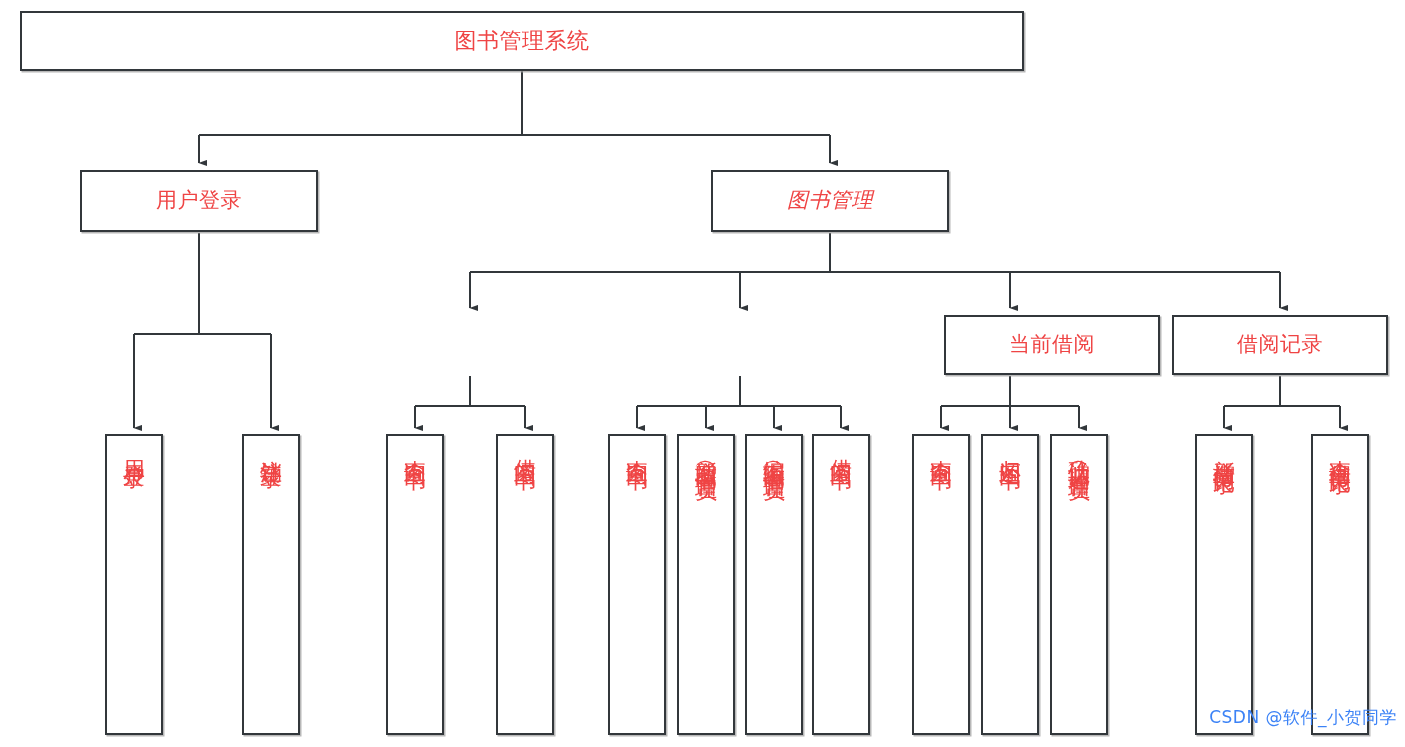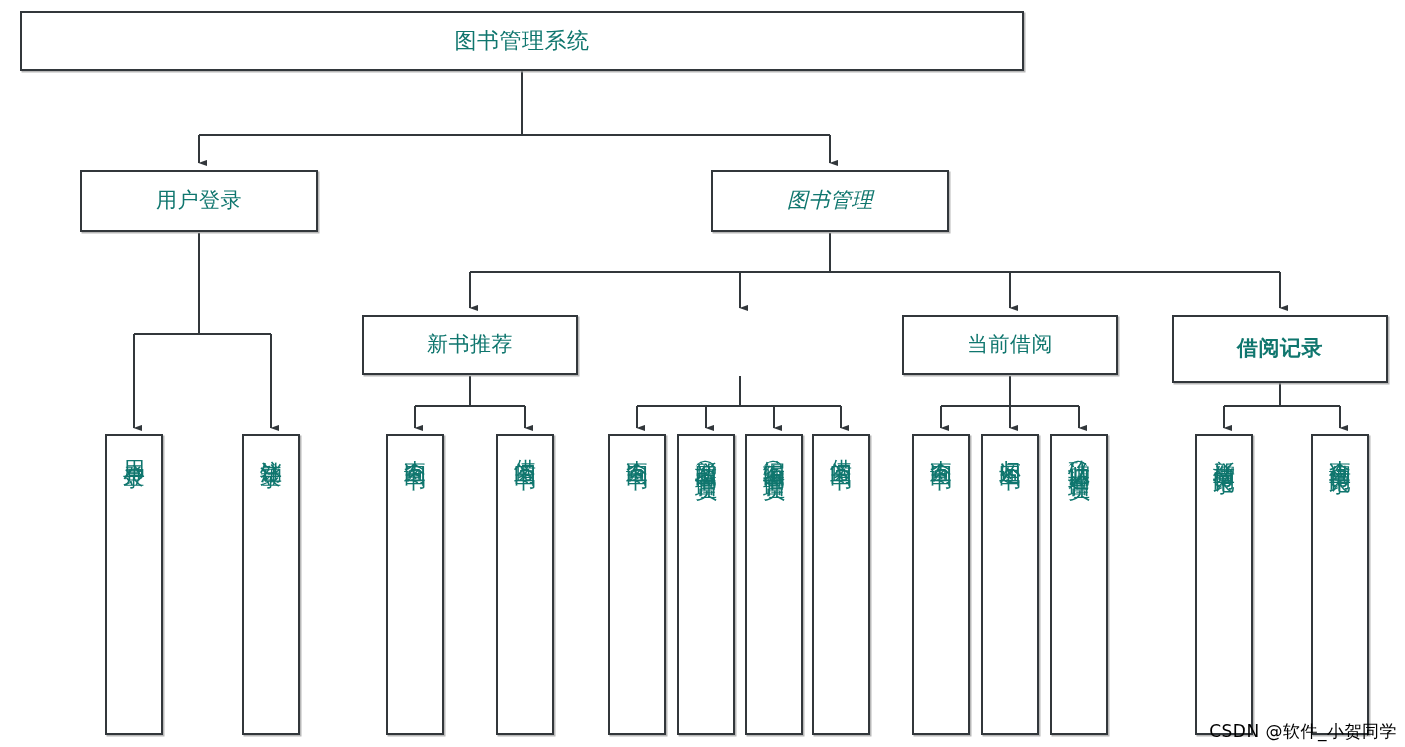--- a/index.html
+++ b/index.html
@@ -33,21 +33,21 @@
     position: absolute;
     box-sizing: border-box;
     background: #ffffff;
     border: 2px solid #32373b;
     display: flex;
     align-items: center;
     justify-content: center;
     box-shadow: 1.5px 1.5px 0 0 rgba(160,160,160,0.75);
   }
   .node-label {
-    color: #0f766e;
+    color: #ef4444;
     letter-spacing: 0.5px;
     white-space: nowrap;
   }
   
   .node.horiz .node-label {
     font-size: 21px;
     line-height: 1.1;
   }
   .node.root .node-label {
     font-size: 22px;
@@ -63,23 +63,23 @@
     text-orientation: upright;
     font-size: 22px;
     line-height: 1.18;
     letter-spacing: 3px;
     white-space: nowrap;
     transform: none;
   }
   .watermark {
     position: absolute;
     right: 8px;
-    bottom: 4px;
+    bottom: 18px;
     font-size: 17px;
-    color: #000000;
+    color: #3b82f6;
     letter-spacing: 0.5px;
     white-space: nowrap;
     user-select: none;
   }
 </style>
 </head>
 <body>
 
 <div id="diagram-root">
 
@@ -137,27 +137,24 @@
     <span class="node-label">图书管理系统</span>
   </div>
 
   <div class="node horiz" style="left:80px; top:170px; width:238px; height:62px;">
     <span class="node-label">用户登录</span>
   </div>
   <div class="node horiz" style="left:711px; top:170px; width:238px; height:62px;font-style:italic;">
     <span class="node-label">图书管理</span>
   </div>
 
-  <div class="node horiz" style="left:362px; top:315px; width:216px; height:60px;">
-    <span class="node-label">新书推荐</span>
-  </div>
-  <div class="node horiz" style="left:902px; top:315px; width:216px; height:60px;">
+  <div class="node horiz" style="left:944px; top:315px; width:216px; height:60px;">
     <span class="node-label">当前借阅</span>
   </div>
-  <div class="node horiz" style="left:1172px; top:315px; width:216px; height:68px;font-weight:bold;">
+  <div class="node horiz" style="left:1172px; top:315px; width:216px; height:60px;">
     <span class="node-label">借阅记录</span>
   </div>
 
   <div class="node vert" style="left:105px; top:434px; width:58px; height:301px;">
     <span class="node-label">用户登录</span>
   </div>
   <div class="node vert" style="left:242px; top:434px; width:58px; height:301px;">
     <span class="node-label">注销登录</span>
   </div>
 

